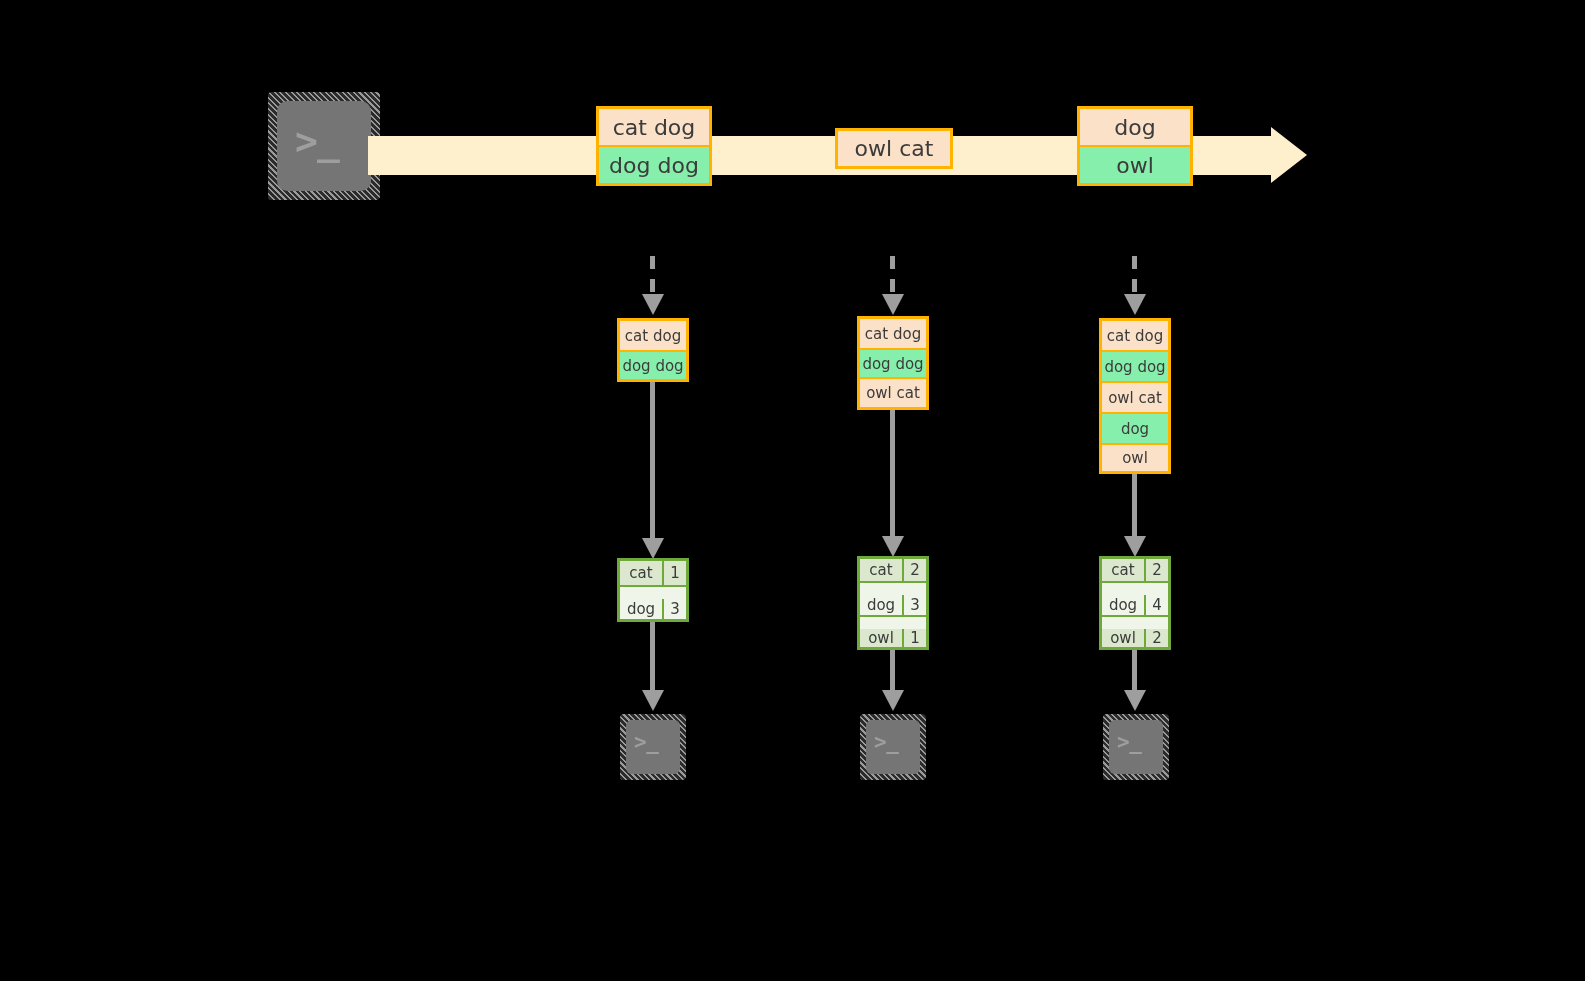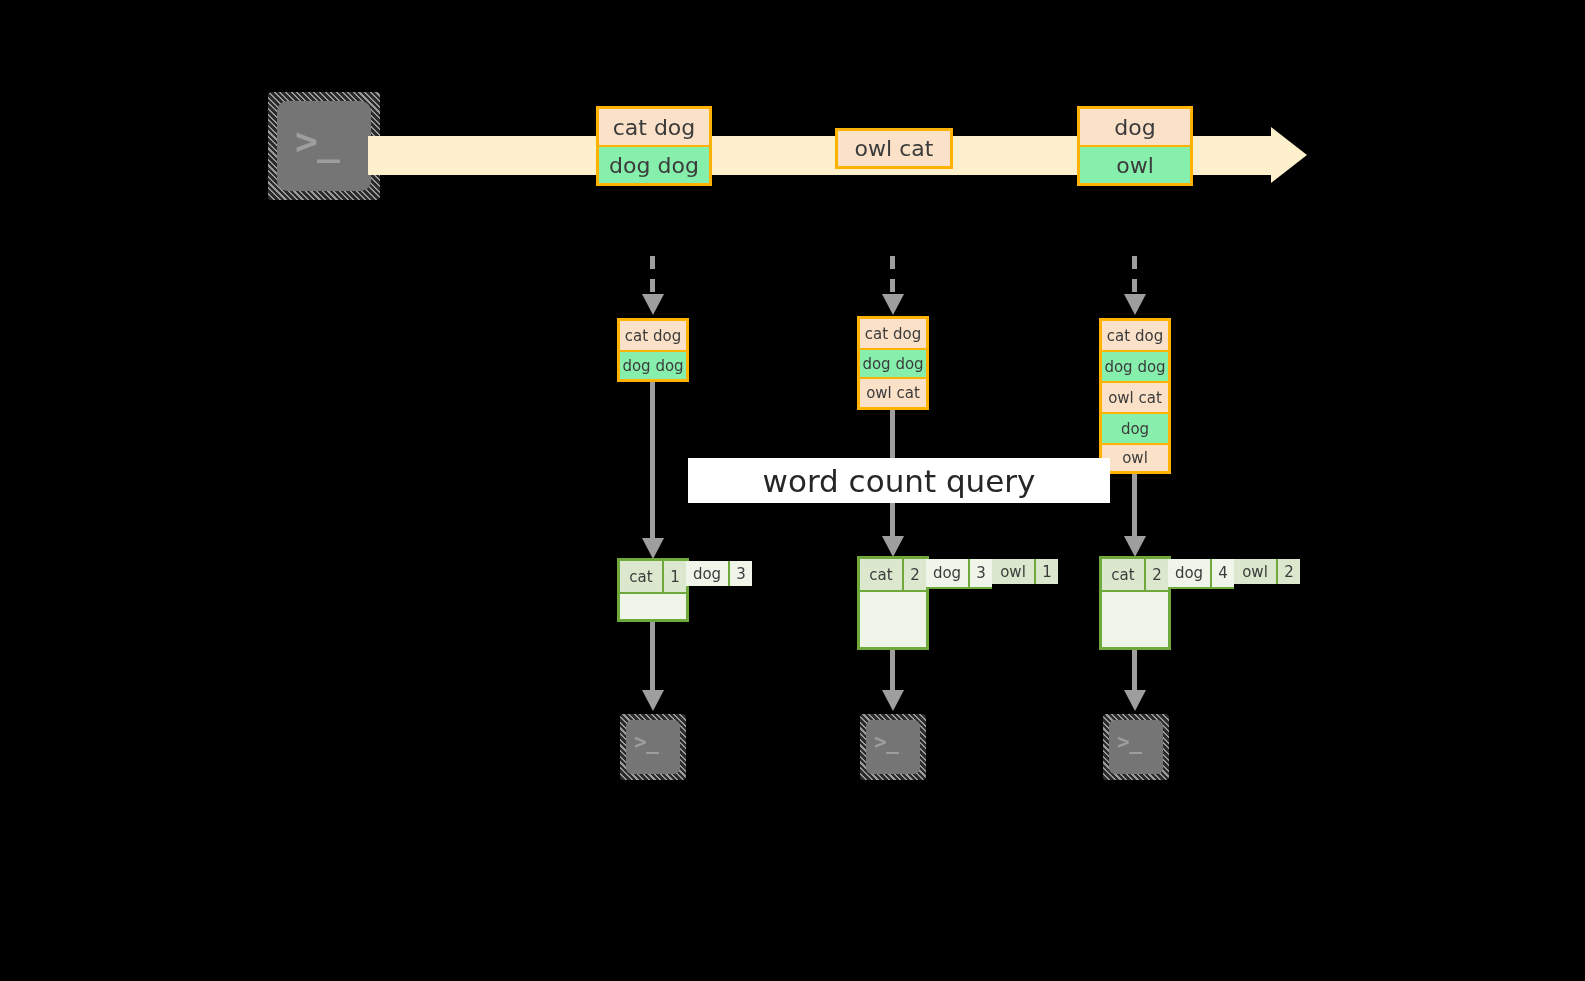--- a/index.html
+++ b/index.html
@@ -80,21 +80,22 @@
   .ostack .orow:last-child { border-bottom: none; }
   .ostack .orow.dk { background: #FAE1C8; }
 
   
   .gtable {
     position: absolute;
     box-sizing: border-box;
     border: 3px solid #6FA83B;
     background: #F0F5EA;
     display: flex;
-    flex-direction: row;
+    flex-direction: column;
+    gap: 12px;
   }
   .gtable .grow {
     display: flex;
     box-sizing: border-box;
     border-bottom: 2px solid #6FA83B;
   }
   .gtable .grow:last-child { border-bottom: none; }
   .gtable .gcell {
     box-sizing: border-box;
     display: flex;
@@ -267,15 +268,14 @@
 
   <div class="vline" style="left:1132px; top:650px; width:5px; height:44px;"></div>
   <div class="vhead" style="left:1124px; top:690px;"></div>
 
   <div class="term" style="left:1103px; top:714px; width:66px; height:66px;">
     <div class="hatch"></div>
     <div class="body" style="left:6px; top:6px; right:6px; bottom:6px;"></div>
     <div class="glyph" style="left:14px; top:18px; font-size:21px;">&gt;_</div>
   </div>
 
-  <div class="banner" style="left:688px; top:458px; width:422px; height:45px; font-size:31px;">word count query</div>
 
 </div>
 
 </body></html>

